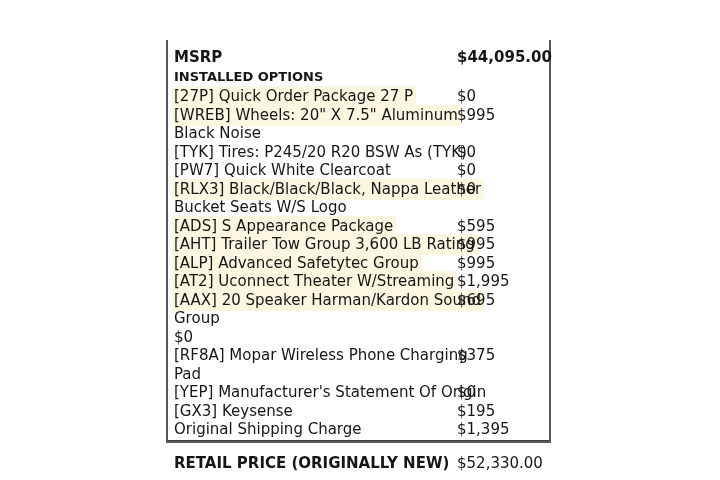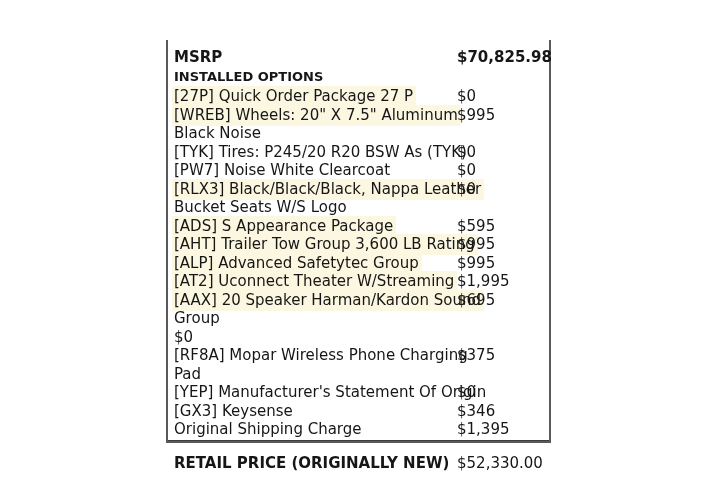--- a/index.html
+++ b/index.html
@@ -75,21 +75,21 @@
     font-weight: normal;
   }
 </style>
 </head>
 <body>
 
 <div class="panel">
 
   <div class="row msrp-row">
     <div class="name-col">MSRP</div>
-    <div class="price-col">$70,825.98</div>
+    <div class="price-col">$44,095.00</div>
   </div>
 
   <div class="section-header">INSTALLED OPTIONS</div>
 
   <div id="options-container">
   <div class="row">
     <div class="name-col">
       <span class="line">
         <span class="main-text hl"><span class="code">[27P]</span> <span class="txt1">Quick Order Package 27 P</span></span>
       </span>
@@ -114,21 +114,21 @@
         <span class="main-text"><span class="code">[TYK]</span> <span class="txt1">Tires: P245/20 R20 BSW As (TYK)</span></span>
       </span>
 
     </div>
     <div class="price-col">$0</div>
   </div>
 
   <div class="row">
     <div class="name-col">
       <span class="line">
-        <span class="main-text"><span class="code">[PW7]</span> <span class="txt1">Noise White Clearcoat</span></span>
+        <span class="main-text"><span class="code">[PW7]</span> <span class="txt1">Quick White Clearcoat</span></span>
       </span>
 
     </div>
     <div class="price-col">$0</div>
   </div>
 
   <div class="row">
     <div class="name-col">
       <span class="line">
         <span class="main-text hl"><span class="code">[RLX3]</span> <span class="txt1">Black/Black/Black, Nappa Leather</span></span>
@@ -212,21 +212,21 @@
     <div class="price-col">$0</div>
   </div>
 
   <div class="row">
     <div class="name-col">
       <span class="line">
         <span class="main-text"><span class="code">[GX3]</span> <span class="txt1">Keysense</span></span>
       </span>
 
     </div>
-    <div class="price-col">$346</div>
+    <div class="price-col">$195</div>
   </div>
 </div>
 
   <div class="row">
     <div class="name-col">Original Shipping Charge</div>
     <div class="price-col">$1,395</div>
   </div>
 
   <div class="separator"></div>
 

